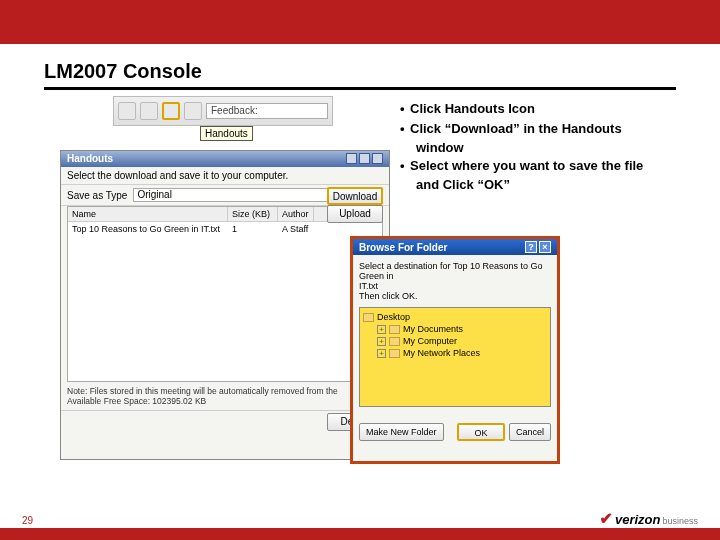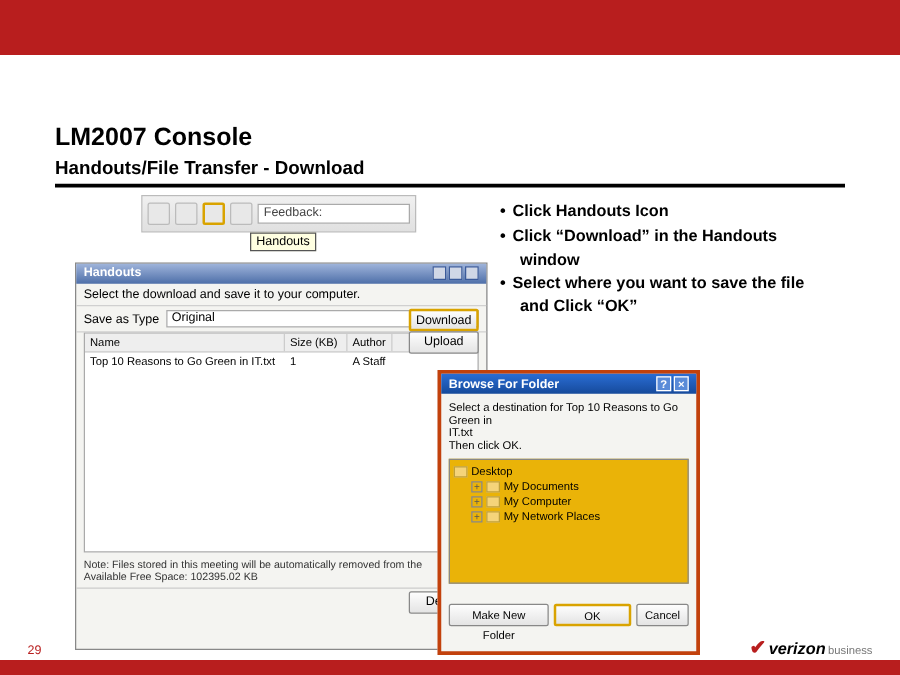--- a/index.html
+++ b/index.html
@@ -1,18 +1,18 @@
 <!DOCTYPE html>
 <html><head>
 <meta charset="utf-8">
 <style>
   * { box-sizing: border-box; margin: 0; padding: 0; }
   body { width: 720px; height: 540px; font-family: Arial, sans-serif; background: #fff; position: relative; overflow: hidden; }
   .red-banner { width: 720px; height: 44px; background: #b81e1e; }
-  .title-block { padding: 16px 0 0 44px; margin-top: 39px; }
+  .title-block { padding: 16px 0 0 44px; }
   .title-block h1 { font-size: 20px; font-weight: bold; color: #000; }
   .title-block h2 { font-size: 15px; font-weight: bold; color: #000; margin-top: 4px; }
   .underline { width: 632px; height: 3px; background: #000; margin: 4px 0 0 44px; }
   .content { position: relative; width: 720px; height: 380px; }
 
   
   .toolbar { position: absolute; left: 113px; top: 6px; width: 220px; height: 30px; background: linear-gradient(#f0f0f0,#e0e0e0); border: 1px solid #bbb; display: flex; align-items: center; padding: 2px 4px; gap: 4px; font-size: 10px; }
   .tb-btn { width: 18px; height: 18px; background: #e8e8e8; border: 1px solid #bbb; border-radius: 2px; }
   .tb-highlight { border: 2px solid #d9a300; }
   .tb-feedback { flex: 1; height: 16px; background: #fff; border: 1px solid #aaa; padding: 0 4px; line-height: 14px; color: #444; }
@@ -34,21 +34,21 @@
   .hw-list-row span:first-child { width: 160px; }
   .hw-note { padding: 4px 6px; font-size: 8.5px; color: #333; line-height: 1.2; }
   .hw-foot { display: flex; justify-content: flex-end; padding: 2px 6px; border-top: 1px solid #ccc; }
   .hw-right-col { position: absolute; right: 6px; top: 36px; display: flex; flex-direction: column; gap: 0; }
 
   
   .browse-win { position: absolute; left: 350px; top: 146px; width: 210px; height: 228px; background: #f4f4f1; border: 3px solid #c2410c; font-size: 10px; }
   .bw-title { background: linear-gradient(#2a6dd4,#164a9b); color: #fff; font-weight: bold; padding: 2px 6px; height: 16px; display: flex; justify-content: space-between; align-items: center; }
   .bw-title .q { width: 12px; height: 12px; background: #5a8bd8; border: 1px solid #fff; font-size: 9px; text-align: center; line-height: 10px; }
   .bw-body { padding: 6px; font-size: 9px; }
-  .bw-tree { height: 100px; background: #eab308; border: 1px solid #888; margin: 6px 0; padding: 3px; }
+  .bw-tree { height: 100px; background: #fde047; border: 1px solid #888; margin: 6px 0; padding: 3px; }
   .bw-tree-item { display: flex; align-items: center; gap: 3px; padding: 1px 0; }
   .bw-tree-item.indent1 { margin-left: 14px; }
   .fld-icon { width: 11px; height: 9px; background: #f5d47a; border: 1px solid #bfa03a; }
   .plus { width: 9px; height: 9px; border: 1px solid #888; font-size: 8px; text-align: center; line-height: 7px; color: #555; }
   .bw-foot { display: flex; justify-content: space-between; padding: 4px 6px; gap: 4px; }
   .bw-btn { height: 18px; background: linear-gradient(#fdfdfd,#e4e4e4); border: 1px solid #888; border-radius: 2px; text-align: center; line-height: 16px; font-size: 9px; padding: 0 6px; }
   .bw-btn.hl { border: 2px solid #d9a300; }
 
   
   .instr { position: absolute; left: 400px; top: 10px; width: 300px; font-size: 13px; font-weight: bold; color: #000; line-height: 1.35; }
@@ -64,21 +64,20 @@
   .logo .check { color: #b81e1e; font-size: 16px; font-weight: bold; margin-right: 2px; }
   .logo .vz { font-weight: bold; font-style: italic; font-size: 13px; color: #000; }
   .logo .biz { font-size: 9px; color: #777; margin-left: 2px; }
 </style>
 </head>
 <body>
 
 <div class="red-banner"></div>
 <div class="title-block">
   <h1>LM2007 Console</h1>
-  <h2>Handouts/File Transfer - Download</h2>
 </div>
 <div class="underline"></div>
 
 <div class="content">
 
   <div class="toolbar">
     <div class="tb-btn"></div>
     <div class="tb-btn"></div>
     <div class="tb-btn tb-highlight"></div>
     <div class="tb-btn"></div>
@@ -159,21 +158,21 @@
         <div class="bw-tree-item indent1">
           <span class="plus">+</span>
           <span class="fld-icon"></span>
           <span>My Network Places</span>
         </div>
       </div>
     </div>
     <div class="bw-foot">
       <div class="bw-btn">Make New Folder</div>
       <div style="display:flex;gap:4px">
-        <div class="bw-btn hl" style="width:62px">OK</div>
+        <div class="bw-btn hl" style="width:48px">OK</div>
         <div class="bw-btn" style="width:42px">Cancel</div>
       </div>
     </div>
   </div>
 
   <ul class="instr">
     <li>Click Handouts Icon</li>
     <li>Click “Download” in the Handouts</li>
     <div class="cont">window</div>
     <li>Select where you want to save the file</li>

